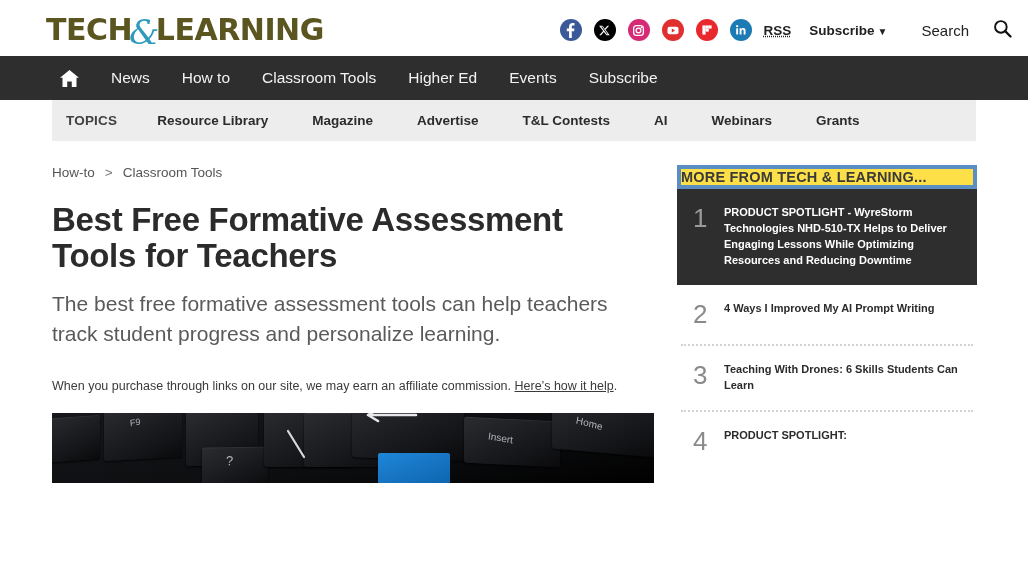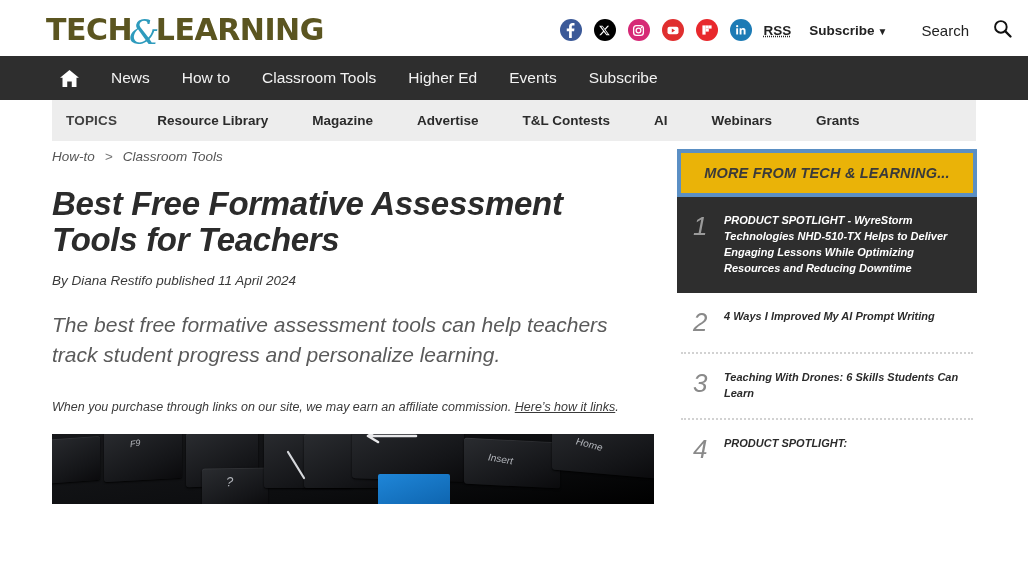--- a/index.html
+++ b/index.html
@@ -146,22 +146,21 @@
     font-weight: bold;
     text-decoration: none;
     padding: 0 22px;
     white-space: nowrap;
     cursor: pointer;
   }
 
   
   .content {
     display: flex;
-    padding-top: 8px;
-    font-style: italic;
+    padding-top: 24px;
   }
   .article { width: 636px; padding-left: 52px; }
   .rail { width: 300px; margin-left: 41px; }
 
   .breadcrumb {
     font-size: 13.5px;
     color: #555;
     margin-bottom: 22px;
   }
   .breadcrumb a { color: #555; text-decoration: none; cursor: pointer; }
@@ -224,25 +223,24 @@
   }
   .key-blue {
     position: absolute;
     background: linear-gradient(160deg, #1f86d8 0%, #0d63ad 100%);
     border-radius: 2px;
   }
 
   
   .rail-head {
     border: 4px solid #5b8fc4;
-    background: #eab308;
-    height: 48px;
-    display: flex;
-    align-items: center;
-    justify-content: center;
+    background: #fde047;
+    height: 24px;
+    display: flex;
+    align-items: center;
   }
   .rail-head span {
     font-size: 14.5px;
     font-weight: bold;
     color: #3a3a3a;
     letter-spacing: 0.2px;
   }
   .rail-item {
     display: flex;
     gap: 14px;
@@ -375,32 +373,26 @@
 <div class="content">
 
   <div class="article">
 
     <div class="breadcrumb">
       <a>How-to</a><span class="sep">&gt;</span><a>Classroom Tools</a>
     </div>
 
     <h1 class="headline">Best Free Formative Assessment Tools for Teachers</h1>
 
-    <div class="byline">
-      <span>By</span>
-      <a>Diana Restifo</a>
-      <span>published</span>
-      <span>11 April 2024</span>
-    </div>
 
     <p class="standfirst">The best free formative assessment tools can help teachers track student progress and personalize learning.</p>
 
     <p class="affiliate">
       <span>When you purchase through links on our site, we may earn an affiliate commission.</span>
-      <a>Here’s how it links</a><span>.</span>
+      <a>Here’s how it help</a><span>.</span>
     </p>
 
     <div class="hero">
       <div class="kb">
 
         <div class="key" style="left:-12px; top:4px; width:60px; height:44px; transform:skewY(-4deg);"></div>
         <div class="key" style="left:52px; top:-6px; width:78px; height:52px; transform:skewY(-3deg);">
           <span style="left:26px; top:10px; transform:rotate(-6deg);">F9</span>
         </div>
         <div class="key" style="left:134px; top:-2px; width:72px; height:54px; transform:skewY(-2deg);"></div>

